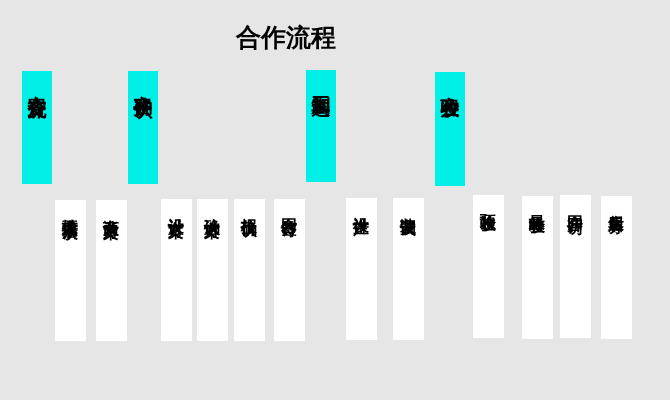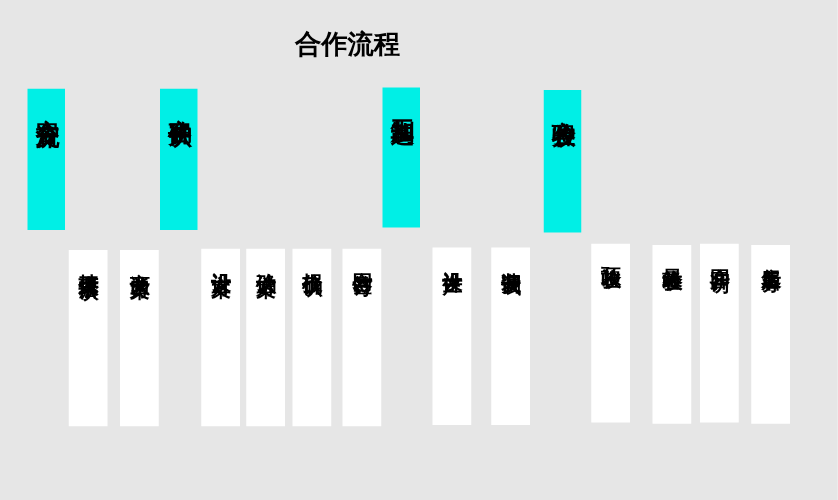--- a/index.html
+++ b/index.html
@@ -8,21 +8,21 @@
     width: 670px;
     height: 400px;
     background: #e6e6e6;
     font-family: "Liberation Sans", sans-serif;
     overflow: hidden;
   }
   .title {
     position: absolute;
     left: 236px;
     top: 25px;
-    font-size: 21px;
+    font-size: 25px;
     font-weight: bold;
     color: #000;
     line-height: 1;
     white-space: nowrap;
   }
   .bar {
     position: absolute;
     box-sizing: border-box;
     writing-mode: vertical-rl;
     text-orientation: upright;

